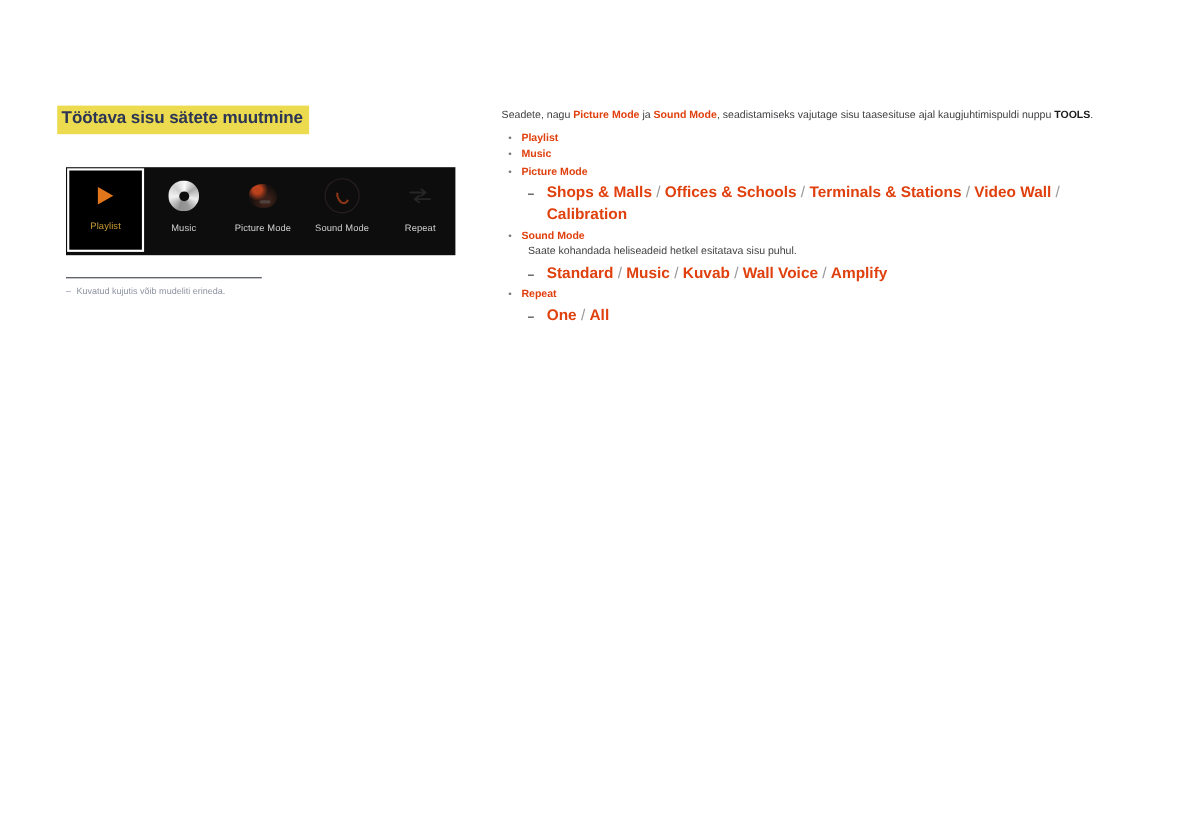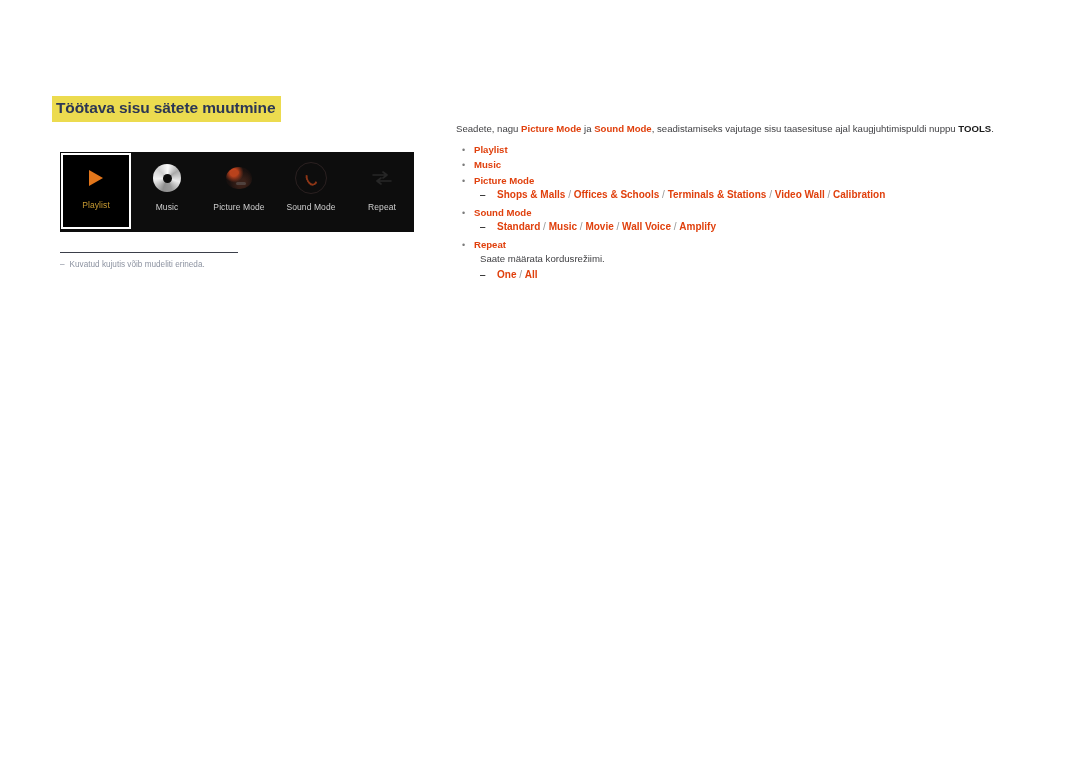--- a/index.html
+++ b/index.html
@@ -219,21 +219,20 @@
     font-size: 8.2px;
     line-height: 1.3;
   }
 
   
   .right-col {
     position: absolute;
     left: 456px;
     top: 99px;
     width: 578px;
-    margin-top: 24px;
   }
 
   .intro {
     font-size: 9.6px;
     line-height: 1.35;
     color: #3f3f42;
     margin: 0 0 7px 0;
     white-space: nowrap;
   }
   .intro .k-red { color: #e0400d; font-weight: bold; }
@@ -280,21 +279,21 @@
     margin: 0 0 3px 24px;
   }
   .sub-dash {
     flex: 0 0 17px;
     color: #2b2b2b;
     font-size: 9.6px;
     font-weight: bold;
     line-height: 1.45;
   }
   .sub-options {
-    font-size: 10px;
+    font-size: 14px;
     line-height: 1.45;
     color: #8a8a8a;
   }
   .sub-options .opt {
     color: #e0400d;
     font-weight: bold;
   }
   .sub-options .sep {
     color: #9a9a9a;
     font-weight: normal;
@@ -393,32 +392,32 @@
           <span class="sub-dash">‒</span>
           <span class="sub-options"><span class="opt">Shops &amp; Malls</span><span class="sep"> / </span><span class="opt">Offices &amp; Schools</span><span class="sep"> / </span><span class="opt">Terminals &amp; Stations</span><span class="sep"> / </span><span class="opt">Video Wall</span><span class="sep"> / </span><span class="opt">Calibration</span></span>
         </div>
       </li>
 
       <li class="bullet-item">
         <div class="bullet-head">
           <span class="bullet-dot">•</span>
           <span class="bullet-title">Sound Mode</span>
         </div>
+        <div class="bullet-desc">Saate kohandada heliseadeid hetkel esitatava sisu puhul.</div>
         <div class="sub-row">
           <span class="sub-dash">‒</span>
-          <span class="sub-options"><span class="opt">Standard</span><span class="sep"> / </span><span class="opt">Music</span><span class="sep"> / </span><span class="opt">Movie</span><span class="sep"> / </span><span class="opt">Wall Voice</span><span class="sep"> / </span><span class="opt">Amplify</span></span>
+          <span class="sub-options"><span class="opt">Standard</span><span class="sep"> / </span><span class="opt">Music</span><span class="sep"> / </span><span class="opt">Kuvab</span><span class="sep"> / </span><span class="opt">Wall Voice</span><span class="sep"> / </span><span class="opt">Amplify</span></span>
         </div>
       </li>
 
       <li class="bullet-item">
         <div class="bullet-head">
           <span class="bullet-dot">•</span>
           <span class="bullet-title">Repeat</span>
         </div>
-        <div class="bullet-desc">Saate määrata kordusrežiimi.</div>
         <div class="sub-row">
           <span class="sub-dash">‒</span>
           <span class="sub-options"><span class="opt">One</span><span class="sep"> / </span><span class="opt">All</span></span>
         </div>
       </li>
 
     </ul>
   </div>
 </div>
 

